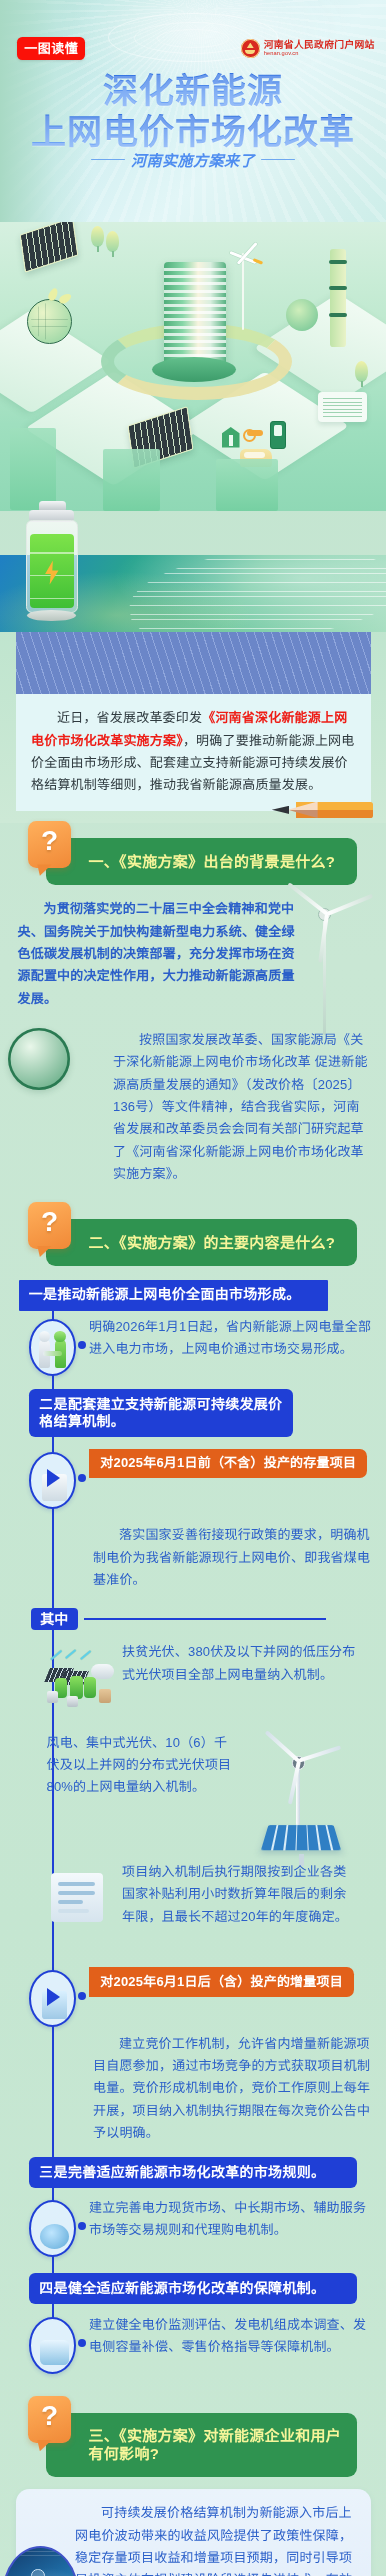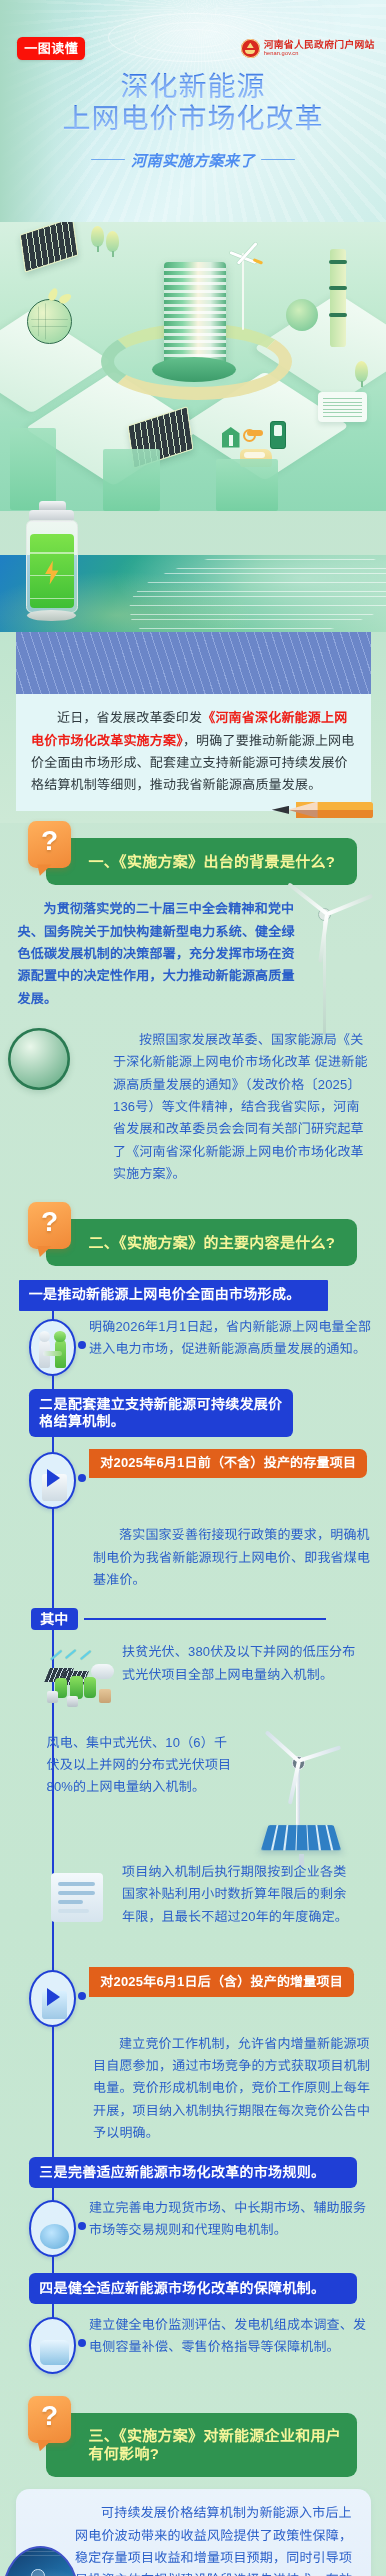--- a/index.html
+++ b/index.html
@@ -40,21 +40,21 @@
   .emblem:before{content:"";position:absolute;left:50%;top:3.6px;margin-left:-3.6px;width:7.2px;height:5.7px;
     background:#f7d87f;clip-path:polygon(50% 0,100% 100%,0 100%);}
   .emblem:after{content:"";position:absolute;left:50%;bottom:3.1px;margin-left:-5.2px;width:10.3px;height:4.6px;
     background:#f7d87f;border-radius:0 0 5.2px 5.2px;}
   .gov-text{display:flex;flex-direction:column;line-height:1.05;}
   .gov-cn{color:#d8281f;font-size:9.8px;font-weight:bold;letter-spacing:0.3px;}
   .gov-en{color:#d8281f;font-size:5.7px;letter-spacing:0.1px;}
 
   .hero-title{position:absolute;left:0;right:0;top:71px;text-align:center;}
   .hero-title .l1,.hero-title .l2{
-    font-size:28px;font-weight:normal;line-height:1.16;letter-spacing:1px;
+    font-size:35px;font-weight:bold;line-height:1.16;letter-spacing:1px;
     background:linear-gradient(180deg,#2f6fe0 0%,#5b96f2 55%,#7fb0f8 100%);
     -webkit-background-clip:text;background-clip:text;color:transparent;
     text-shadow:0 1px 0 rgba(255,255,255,.25);}
   .hero-sub{position:absolute;left:0;right:0;top:149px;text-align:center;
     display:flex;align-items:center;justify-content:center;gap:6.2px;font-style:italic;}
   .hero-sub .dash{width:34px;height:1.5px;background:#6fa8f0;border-radius:1px;}
   .hero-sub .txt{font-size:15px;font-weight:bold;color:#4f8df0;letter-spacing:0.5px;}
 
   
   .illus{position:relative;width:386px;height:289px;overflow:hidden;
@@ -435,21 +435,21 @@
         <div class="tl-avatar">
           <i class="av-p1">
               <i class="av-head" style="background:linear-gradient(180deg,#f7fafc,#d3dde4);"></i>
             </i>
           <i class="av-p2">
               <i class="av-head" style="background:linear-gradient(180deg,#a4e87d,#58bd42);"></i>
             </i>
           <i class="av-hand"></i>
         </div>
         <div class="tl-bullet"></div>
-        <p class="tl-text">明确2026年1月1日起，省内新能源上网电量全部进入电力市场，促进新能源高质量发展的通知。</p>
+        <p class="tl-text">明确2026年1月1日起，省内新能源上网电量全部进入电力市场，上网电价通过市场交易形成。</p>
       </div>
 
       <div style="padding:7.2px 0 0 29px;">
         <div class="pill" style="width:264px;margin:0;">二是配套建立支持新能源可持续发展价格结算机制。</div>
       </div>
 
       <div class="tl-node" style="margin-top:11.3px;">
         <div class="tl-avatar" style="background:#dff0fb;">
           <i class="av-p1" style="left:11.3px;width:25px;height:27px;border-radius:3.1px;background:linear-gradient(180deg,#f7fafc,#cfdbe3);"></i>
         </div>

